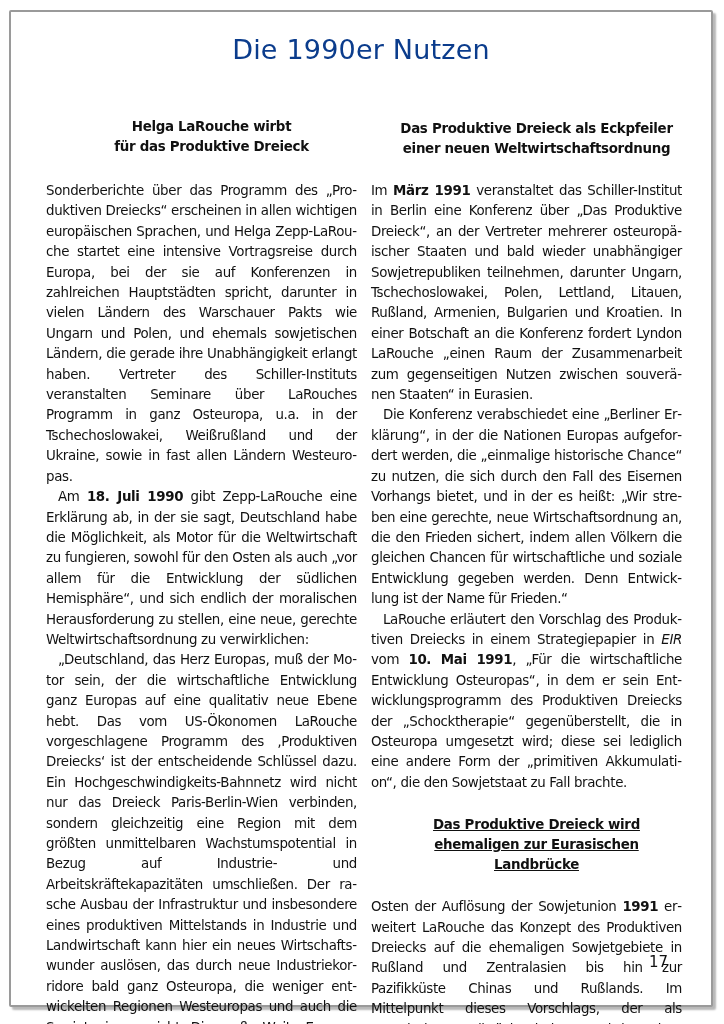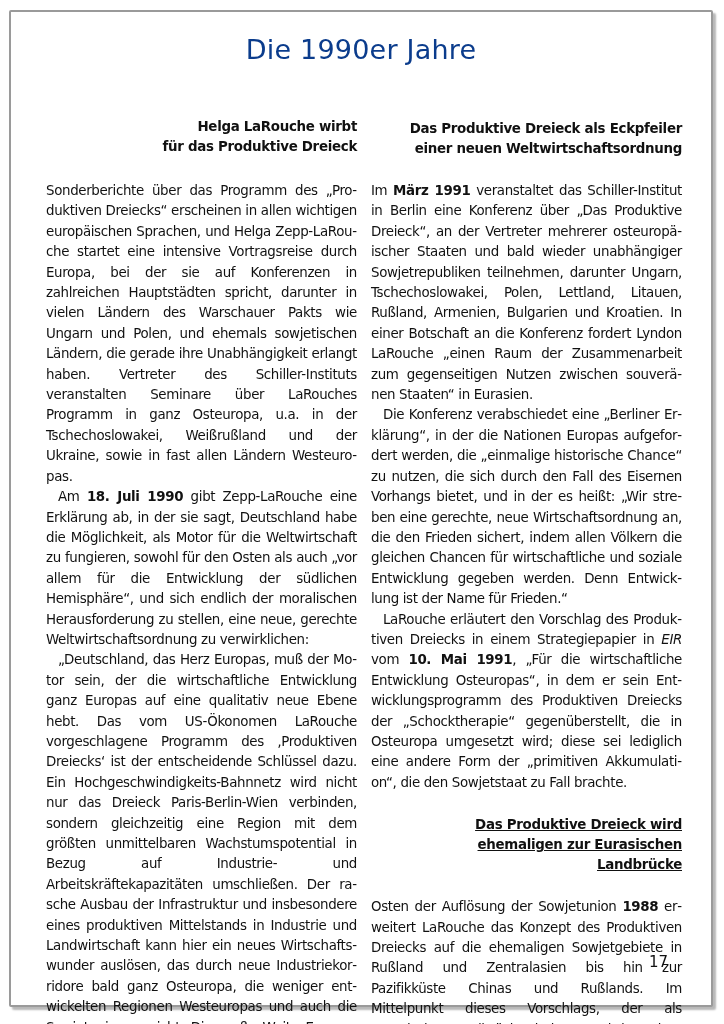--- a/index.html
+++ b/index.html
@@ -17,39 +17,39 @@
   }
   .col {
     position: absolute; top: 95px; width: 311px;
     font-size: 13.4px; line-height: 20.4px; text-align: justify;
     font-family: "DejaVu Sans", sans-serif; letter-spacing: -0.35px;
     hyphens: manual;
   }
   .col.left { left: 35px; }
   .col.right { left: 360px; }
   .heading {
-    font-weight: bold; font-size: 13.4px; line-height: 20px; text-align: right;
+    font-weight: bold; font-size: 13.4px; line-height: 20px; text-align: center;
     margin: 0 0 0 20px; letter-spacing: -0.3px;
   }
   .col.left .heading { margin-top: 10px; margin-bottom: 24px; }
   .col.right .heading { margin-top: 12px; margin-bottom: 22px; }
   p { margin: 0; }
   p.indent { text-indent: 12px; }
   .b { font-weight: bold; }
   .i { font-style: italic; }
   .pagenum {
     position: absolute; right: 43px; bottom: 34px; font-size: 15px;
     font-family: "DejaVu Sans", sans-serif;
   }
 </style>
 </head>
 <body>
 
 <div class="page">
-  <div class="title">Die 1990er Jahre</div>
+  <div class="title">Die 1990er Nutzen</div>
 
   <div class="col left">
     <div class="heading">
       <span>Helga LaRouche wirbt</span><br>
       <span>für das Produktive Dreieck</span>
     </div>
     <p>Sonderberichte über das Programm des „Pro­duktiven Dreiecks“ erscheinen in allen wichtigen europäischen Sprachen, und Helga Zepp-LaRou­che startet eine intensive Vortragsreise durch Eu­ropa, bei der sie auf Konferenzen in zahlreichen Hauptstädten spricht, darunter in vielen Ländern des Warschauer Pakts wie Ungarn und Polen, und ehemals sowjetischen Ländern, die gerade ihre Unabhängigkeit erlangt haben. Vertreter des Schiller-Instituts veranstalten Seminare über LaRouches Programm in ganz Osteuropa, u.a. in der Tschechoslowakei, Weißrußland und der Ukraine, sowie in fast allen Ländern Westeuro­pas.</p>
     <p class="indent"><span>Am </span><span class="b">18. Juli 1990</span><span> gibt Zepp-LaRouche eine Erklärung ab, in der sie sagt, Deutschland habe die Möglichkeit, als Motor für die Weltwirtschaft zu fungieren, sowohl für den Osten als auch „vor allem für die Entwicklung der südlichen Hemisphäre“, und sich endlich der moralischen Herausforderung zu stellen, eine neue, gerechte Weltwirtschaftsordnung zu verwirklichen:</span></p>
     <p class="indent">„Deutschland, das Herz Europas, muß der Mo­tor sein, der die wirtschaftliche Entwicklung ganz Europas auf eine qualitativ neue Ebene hebt. Das vom US-Ökonomen LaRouche vorgeschlagene Programm des ‚Produktiven Dreiecks‘ ist der ent­scheidende Schlüssel dazu. Ein Hochgeschwin­digkeits-Bahnnetz wird nicht nur das Dreieck Paris-Berlin-Wien verbinden, sondern gleichzei­tig eine Region mit dem größten unmittelbaren Wachstumspotential in Bezug auf Industrie- und Arbeitskräftekapazitäten umschließen. Der ra­sche Ausbau der Infrastruktur und insbesondere eines produktiven Mittelstands in Industrie und Landwirtschaft kann hier ein neues Wirtschafts­wunder auslösen, das durch neue Industriekor­ridore bald ganz Osteuropa, die weniger ent­wickelten Regionen Westeuropas und auch die Sowjetunion erreicht. Die große Weite Europas mit dem Produktiven Dreieck als Kern wird eine so große Steigerung der Produktivität und der Produktion von Investitionsgütern ermöglichen, daß es als Motor für die Weltwirtschaft fungie­ren wird - nicht nur für die Infrastruktur und die</p>
   </div>
@@ -59,17 +59,17 @@
       <span>Das Produktive Dreieck als Eckpfeiler</span><br>
       <span>einer neuen Weltwirtschaftsordnung</span>
     </div>
     <p><span>Im </span><span class="b">März 1991</span><span> veranstaltet das Schiller-Institut in Berlin eine Konferenz über „Das Produktive Dreieck“, an der Vertreter mehrerer osteuropä­ischer Staaten und bald wieder unabhängiger Sowjetrepubliken teilnehmen, darunter Ungarn, Tschechoslowakei, Polen, Lettland, Litauen, Rußland, Armenien, Bulgarien und Kroatien. In einer Botschaft an die Konferenz fordert Lyndon LaRouche „einen Raum der Zusammenarbeit zum gegenseitigen Nutzen zwischen souverä­nen Staaten“ in Eurasien.</span></p>
     <p class="indent">Die Konferenz verabschiedet eine „Berliner Er­klärung“, in der die Nationen Europas aufgefor­dert werden, die „einmalige historische Chance“ zu nutzen, die sich durch den Fall des Eisernen Vorhangs bietet, und in der es heißt: „Wir stre­ben eine gerechte, neue Wirtschaftsordnung an, die den Frieden sichert, indem allen Völkern die gleichen Chancen für wirtschaftliche und soziale Entwicklung gegeben werden. Denn Entwick­lung ist der Name für Frieden.“</p>
     <p class="indent"><span>LaRouche erläutert den Vorschlag des Produk­tiven Dreiecks in einem Strategiepapier in </span><span class="i">EIR</span><span> vom </span><span class="b">10. Mai 1991</span><span>, „Für die wirtschaftliche Entwicklung Osteuropas“, in dem er sein Ent­wicklungsprogramm des Produktiven Dreiecks der „Schocktherapie“ gegenüberstellt, die in Osteuropa umgesetzt wird; diese sei lediglich eine andere Form der „primitiven Akkumulati­on“, die den Sowjetstaat zu Fall brachte.</span></p>
     <div class="heading" style="margin-top:22px;text-decoration:underline;">
       <span>Das Produktive Dreieck wird</span><br>
       <span>ehemaligen zur Eurasischen Landbrücke</span>
     </div>
-    <p><span>Osten der Auflösung der Sowjetunion </span><span class="b">1988</span><span> er­weitert LaRouche das Konzept des Produktiven Dreiecks auf die ehemaligen Sowjetgebiete in Rußland und Zentralasien bis hin zur Pazifikküste Chinas und Rußlands. Im Mittelpunkt dieses Vor­schlags, der als Eurasische Landbrücke bekannt wird, stehen drei „Entwicklungskorridore“, die</span></p>
+    <p><span>Osten der Auflösung der Sowjetunion </span><span class="b">1991</span><span> er­weitert LaRouche das Konzept des Produktiven Dreiecks auf die ehemaligen Sowjetgebiete in Rußland und Zentralasien bis hin zur Pazifikküste Chinas und Rußlands. Im Mittelpunkt dieses Vor­schlags, der als Eurasische Landbrücke bekannt wird, stehen drei „Entwicklungskorridore“, die</span></p>
   </div>
 
   <div class="pagenum">17</div>
 </div>
 
 </body></html>

